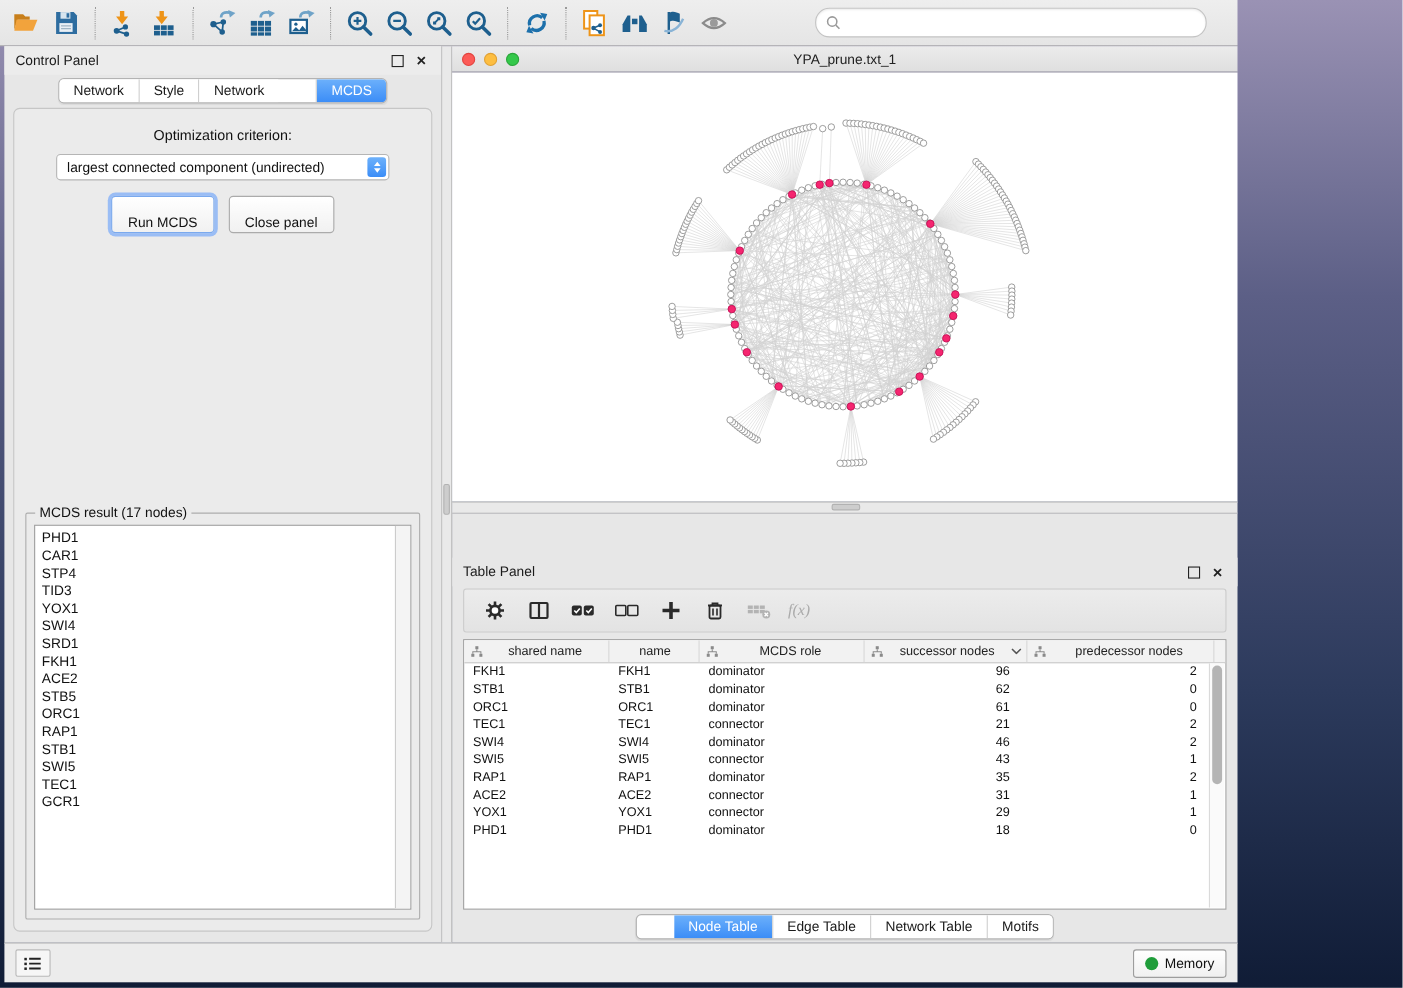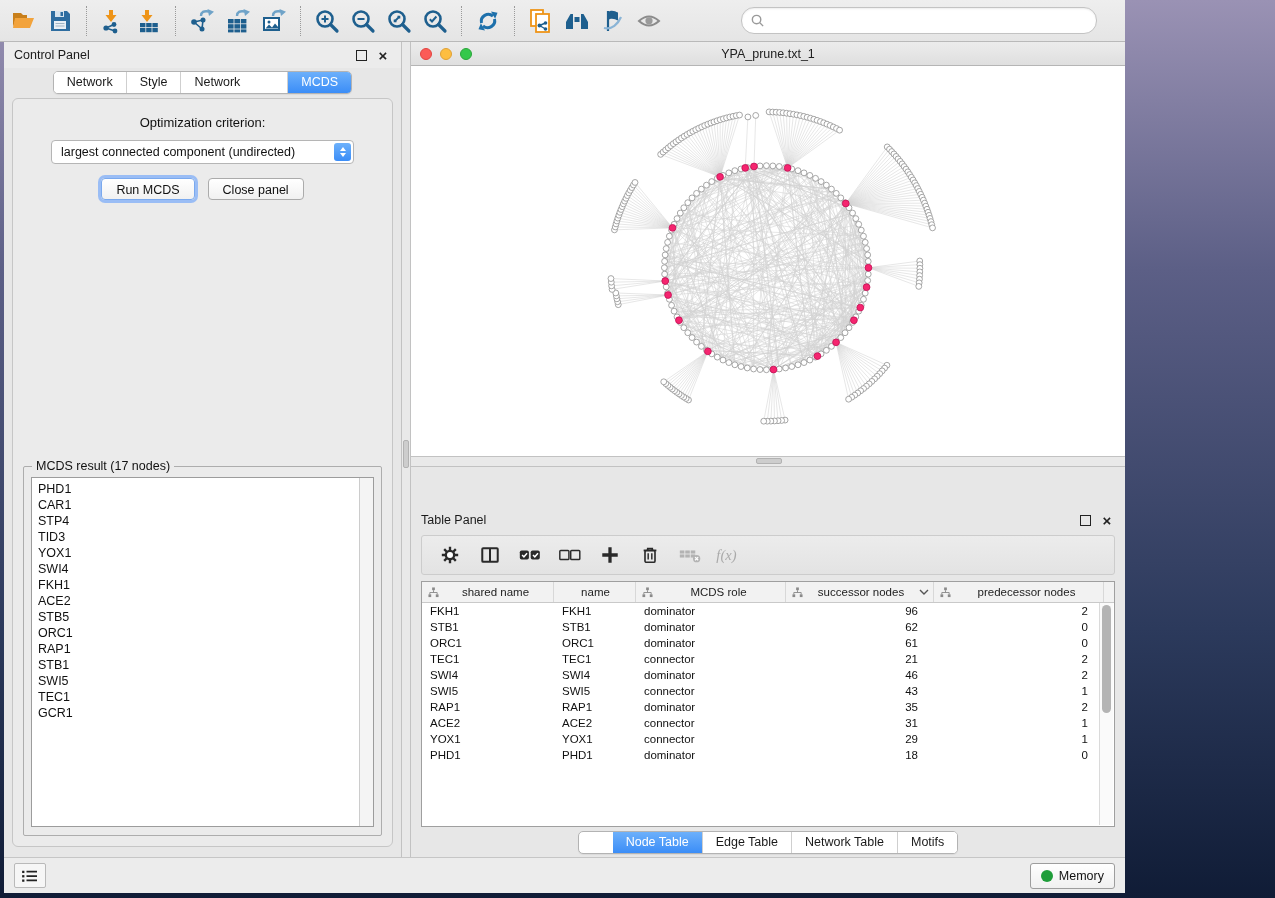--- a/index.html
+++ b/index.html
@@ -53,21 +53,21 @@
     display:flex;align-items:center;font-size:12.5px;color:#111;padding-left:9px;cursor:default;
   }
   .mac-select .sel-text{flex:1;white-space:nowrap;overflow:hidden;}
   .stepper{width:17px;height:18px;margin:1px 2px 1px 4px;border-radius:3px;background:linear-gradient(#6db1fb,#3b8df7);
     display:flex;flex-direction:column;align-items:center;justify-content:center;gap:2px;}
   .stepper i{display:block;width:0;height:0;border-left:3.5px solid transparent;border-right:3.5px solid transparent;}
   .stepper .up{border-bottom:4px solid #fff;}
   .stepper .down{border-top:4px solid #fff;}
   .btnrow{display:flex;justify-content:center;gap:13px;margin-top:14px;}
   .macbtn{
-    height:22px;padding:4px 14px;font-size:12.5px;color:#111;background:linear-gradient(#ffffff,#f1f1f1);
+    height:22px;padding:16px 14px;font-size:12.5px;color:#111;background:linear-gradient(#ffffff,#f1f1f1);
     border:1px solid #ababab;border-radius:4px;font-family:"Liberation Sans",sans-serif;cursor:default;
   }
   .macbtn.focused{box-shadow:0 0 0 3px rgba(110,165,250,.65);border-color:#7aa9ee;}
   .mcds-fieldset{
     flex:0 0 368px;margin:auto 10px 10px 10px;border:1px solid #adadad;border-radius:2px;position:relative;
     padding:0;
   }
   .mcds-legend{position:absolute;top:-8px;left:8px;background:#ebebeb;padding:0 4px;font-size:12.5px;color:#111;}
   .mcds-listbox{position:absolute;left:7px;right:7px;top:10px;bottom:8px;background:#fff;border:1px solid #9c9c9c;display:flex;overflow:hidden;}
   .mcds-items{flex:1;padding:3px 0 0 6px;}
@@ -326,20 +326,21 @@
           <div class="mcds-fieldset">
             <span class="mcds-legend">MCDS result (17 nodes)</span>
             <div class="mcds-listbox">
               <div class="mcds-items" id="mcds-items">
                   <div class="mcds-item">PHD1</div>
                   <div class="mcds-item">CAR1</div>
                   <div class="mcds-item">STP4</div>
                   <div class="mcds-item">TID3</div>
                   <div class="mcds-item">YOX1</div>
                   <div class="mcds-item">SWI4</div>
+                  <div class="mcds-item">SRD1</div>
                   <div class="mcds-item">FKH1</div>
                   <div class="mcds-item">ACE2</div>
                   <div class="mcds-item">STB5</div>
                   <div class="mcds-item">ORC1</div>
                   <div class="mcds-item">RAP1</div>
                   <div class="mcds-item">STB1</div>
                   <div class="mcds-item">SWI5</div>
                   <div class="mcds-item">TEC1</div>
                   <div class="mcds-item">GCR1</div>
                 </div>

